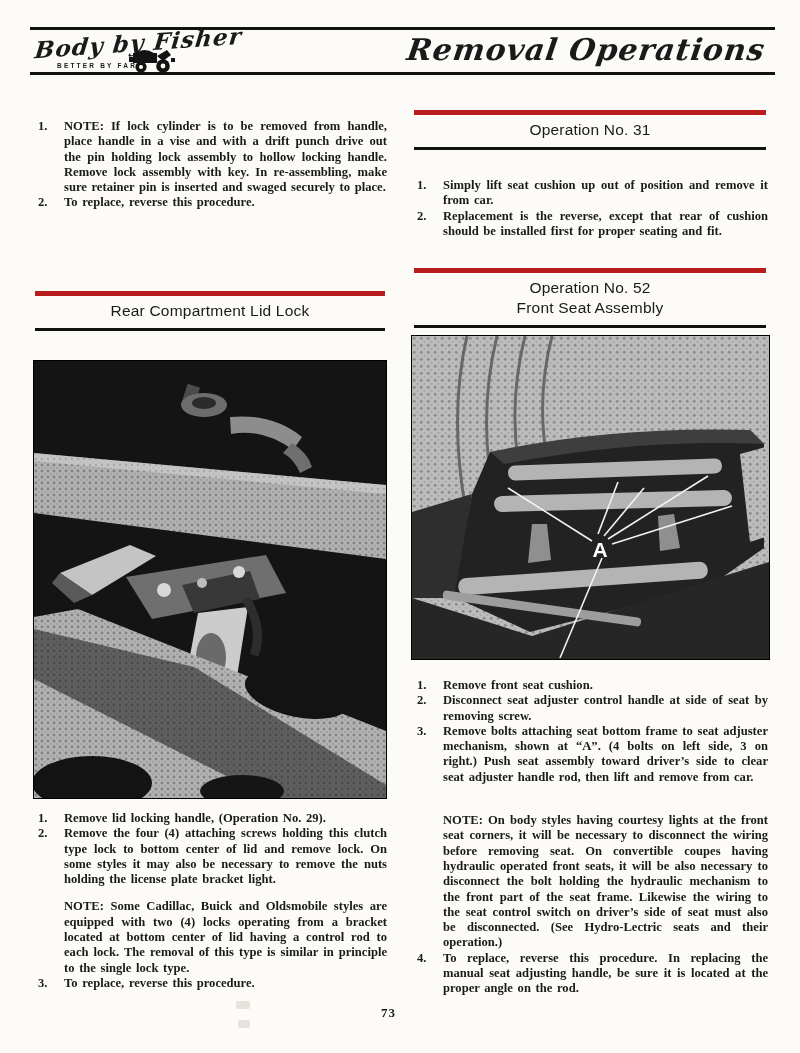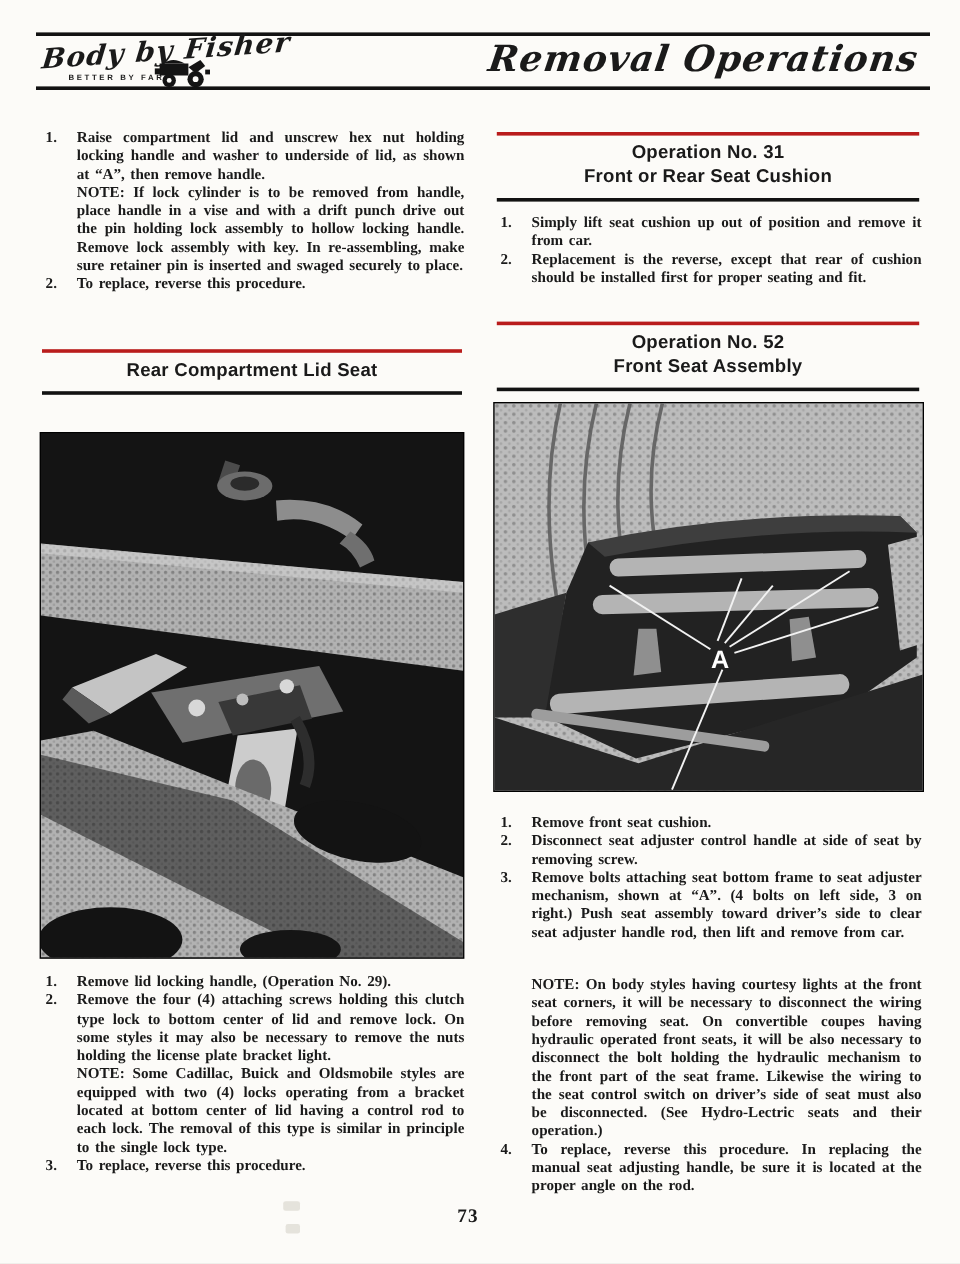--- a/index.html
+++ b/index.html
@@ -29,47 +29,47 @@
     position:absolute;left:380px;top:32px;width:385px;text-align:right;
     font-family:"DejaVu Serif",serif;font-style:italic;font-weight:bold;
     font-size:30px;transform:skewX(-8deg);letter-spacing:1px;white-space:nowrap;
   }
 
   
   .textblock{position:absolute;font-size:12.6px;line-height:15.3px;
     font-weight:bold;text-align:justify;word-spacing:1.5px;}
   .step{position:relative;padding-left:29px;}
   .num{position:absolute;left:3px;top:0;}
-  .note{margin-top:0;}
+  .note{margin-top:12px;}
   .note-gap{margin-top:28px;}
 
   
   .opbox{
-    position:absolute;border-top:3px solid #b91c1c;border-bottom:3px solid #121212;
+    position:absolute;border-top:5px solid #b91c1c;border-bottom:3px solid #121212;
     padding:5px 0 7px 0;text-align:center;
-    font-family:"Liberation Sans",sans-serif;font-weight:bold;
+    font-family:"Liberation Sans",sans-serif;font-weight:normal;
     font-size:15.5px;line-height:20px;letter-spacing:.2px;
   }
   .opbox-30{left:35px;top:291px;width:350px;}
   .opbox-31{left:414px;top:110px;width:352px;}
   .opbox-32{left:414px;top:268px;width:352px;}
 
   .pos-intro-left{left:35px;top:107px;width:352px;}
   .pos-steps-30{left:35px;top:811px;width:352px;}
   .pos-steps-31{left:414px;top:178px;width:354px;}
   .pos-steps-32{left:414px;top:678px;width:354px;}
 
   .photo{position:absolute;background:#111;box-shadow:0 0 0 1px #000;}
   .photo svg{display:block;}
   .photo-left{left:34px;top:361px;width:352px;height:437px;}
   .photo-right{left:412px;top:336px;width:357px;height:323px;}
 
   .page-number{
     position:absolute;left:381px;top:1005px;
-    font-size:16px;font-weight:bold;letter-spacing:1px;
+    font-size:13px;font-weight:bold;letter-spacing:1px;
   }
   .smudge{position:absolute;background:#d9d5cd;border-radius:2px;opacity:.65;}
 </style>
 </head>
 <body>
 
 <div class="page">
 
   <div class="rule rule-header-top"></div>
   <div class="logo-script">Body by Fisher</div>
@@ -88,31 +88,30 @@
         <rect x="43" y="14" width="4" height="4"></rect>
       </g>
     </svg>
   </div>
   <div class="page-title">Removal Operations</div>
   <div class="rule rule-header-bottom"></div>
 
   <div class="textblock pos-intro-left">
     <div class="step">
       <span class="num">1.</span>
-      <div>Raise compartment lid and unscrew hex nut holding locking handle and washer to underside of lid, as shown at “A”, then remove handle.</div>
       <div class="note">NOTE: If lock cylinder is to be removed from handle, place handle in a vise and with a drift punch drive out the pin holding lock assembly to hollow locking handle. Remove lock assembly with key. In re-assembling, make sure retainer pin is inserted and swaged securely to place.</div>
     </div>
     <div class="step">
       <span class="num">2.</span>
       <div>To replace, reverse this procedure.</div>
     </div>
   </div>
 
   <div class="opbox opbox-30">
-    <div>Rear Compartment Lid Seat</div>
+    <div>Rear Compartment Lid Lock</div>
   </div>
 
   <div class="photo photo-left">
     <svg viewBox="0 0 352 437" width="352" height="437">
       <defs>
         <pattern id="dotsA" width="6" height="6" patternUnits="userSpaceOnUse">
           <rect width="6" height="6" fill="#b2b2b2"></rect>
           <circle cx="2" cy="2" r="1.4" fill="#828282"></circle>
           <circle cx="5" cy="5" r="1" fill="#9c9c9c"></circle>
         </pattern>
@@ -162,21 +161,20 @@
       <div class="note">NOTE: Some Cadillac, Buick and Oldsmobile styles are equipped with two (4) locks operating from a bracket located at bottom center of lid having a control rod to each lock. The removal of this type is similar in principle to the single lock type.</div>
     </div>
     <div class="step">
       <span class="num">3.</span>
       <div>To replace, reverse this procedure.</div>
     </div>
   </div>
 
   <div class="opbox opbox-31">
     <div>Operation No. 31</div>
-    <div>Front or Rear Seat Cushion</div>
   </div>
 
   <div class="textblock pos-steps-31">
     <div class="step">
       <span class="num">1.</span>
       <div>Simply lift seat cushion up out of position and remove it from car.</div>
     </div>
     <div class="step">
       <span class="num">2.</span>
       <div>Replacement is the reverse, except that rear of cushion should be installed first for proper seating and fit.</div>

